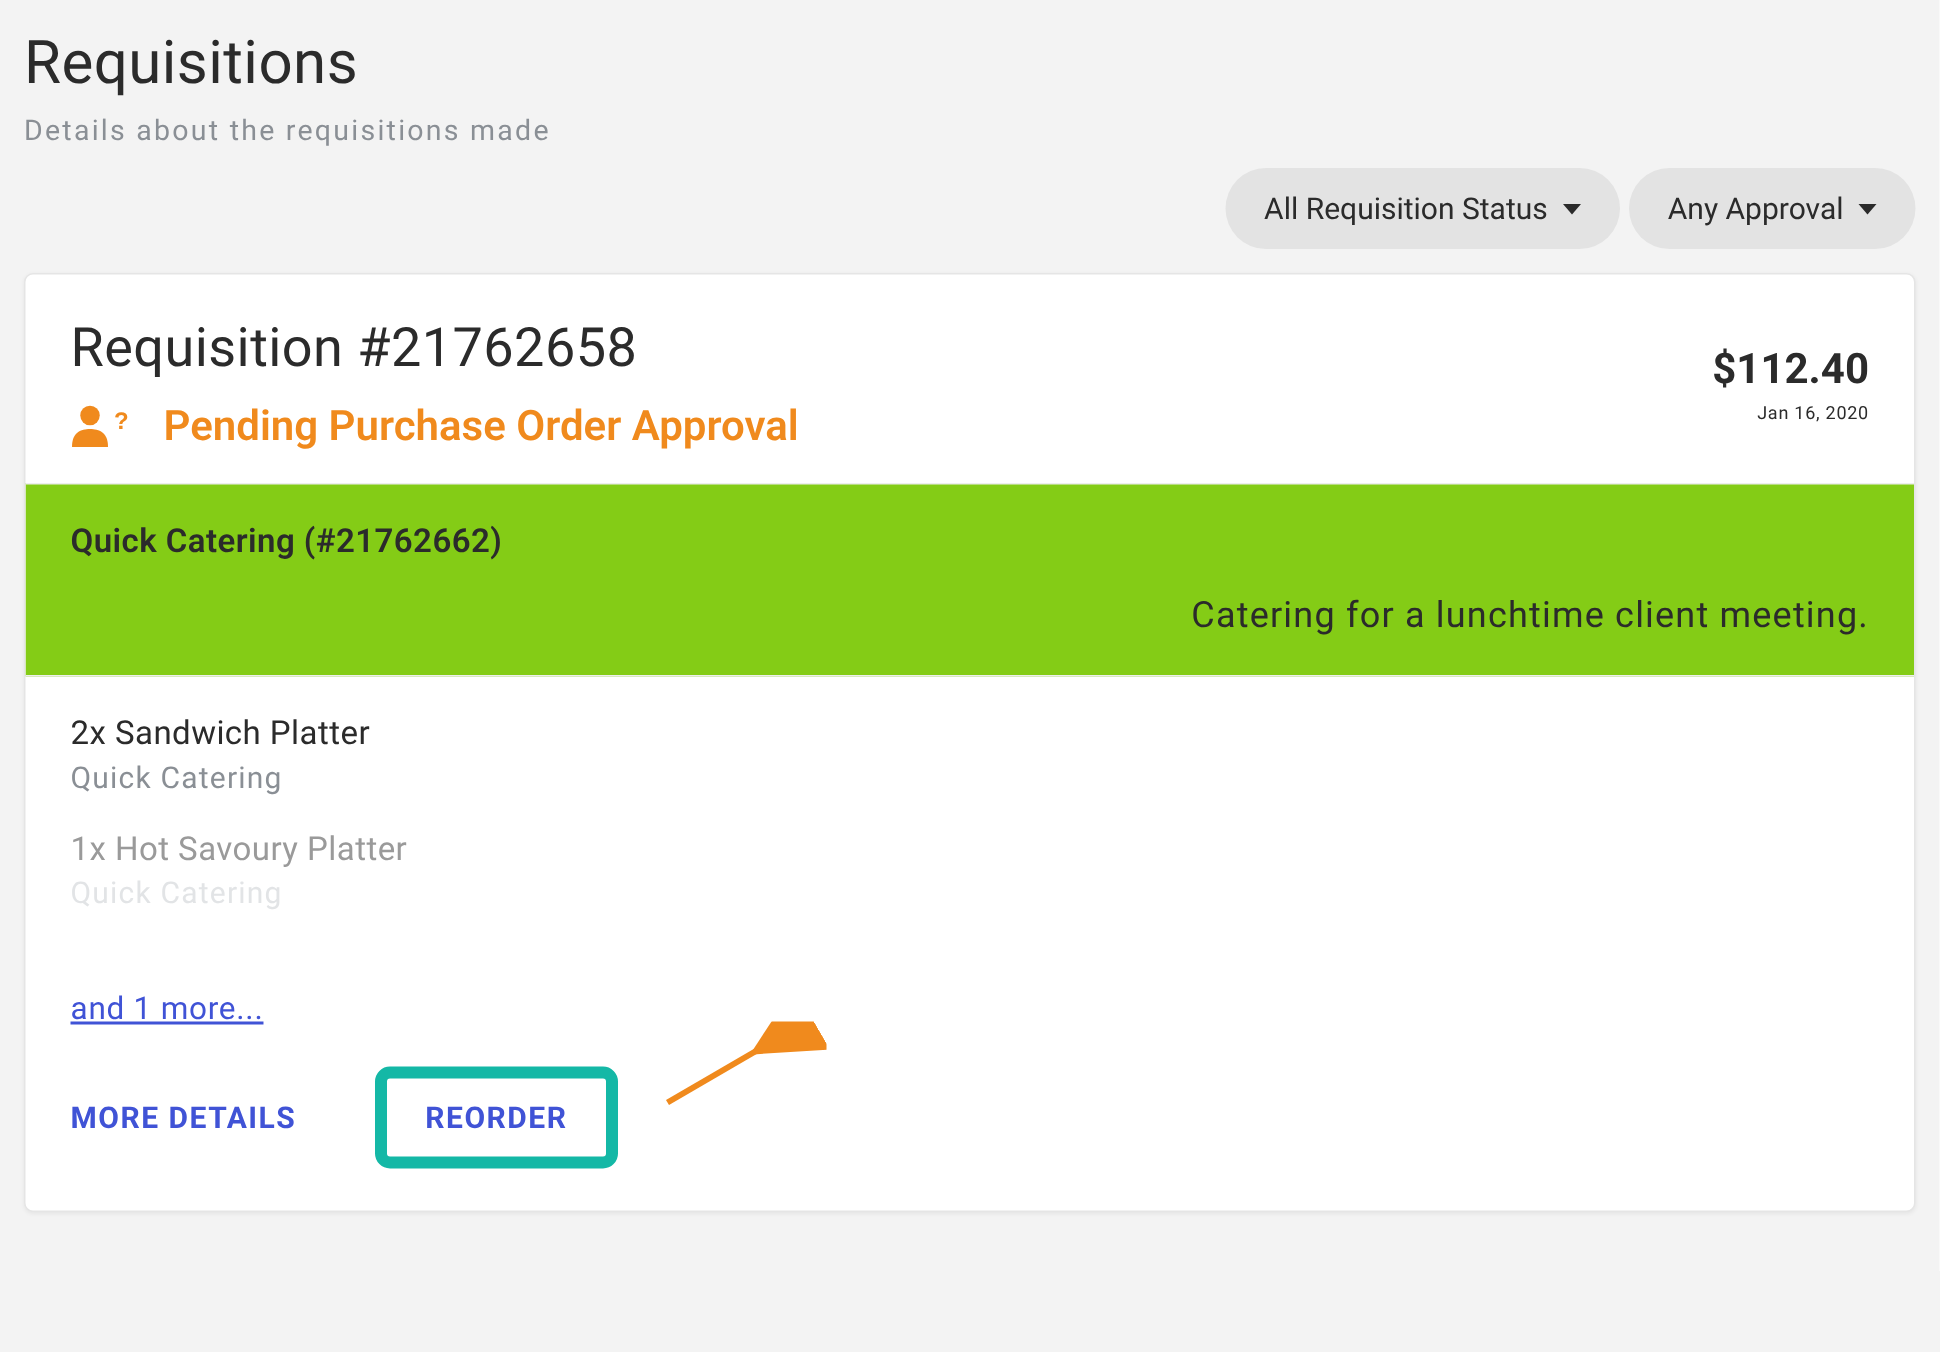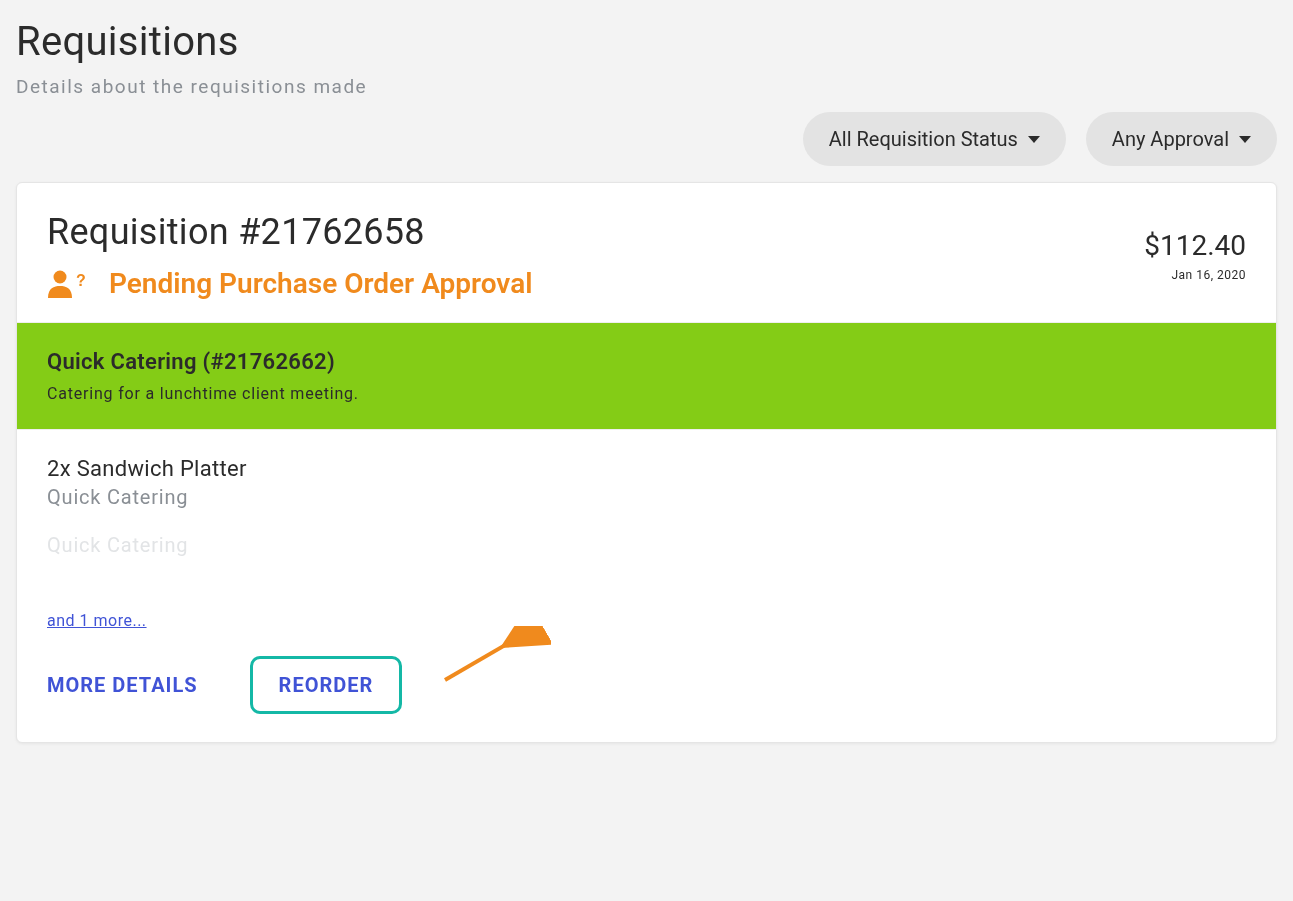--- a/index.html
+++ b/index.html
@@ -23,21 +23,21 @@
     .page-subtitle {
       font-size: 19px;
       color: #8a8f95;
       margin-top: 10px;
       letter-spacing: 1.5px;
     }
 
     .filter-row {
       display: flex;
       justify-content: flex-end;
-      gap: 20px;
+      gap: 6px;
       margin-top: 14px;
     }
     .pill {
       background: #e3e3e3;
       border: none;
       border-radius: 999px;
       padding: 15px 26px;
       font-size: 20px;
       color: #2b2b2b;
       display: inline-flex;
@@ -95,21 +95,21 @@
     }
 
     .person-q-icon {
       display: inline-flex;
       align-items: center;
     }
 
     .card-head-right { text-align: right; }
     .price {
       font-size: 28px;
-      font-weight: 400;
+      font-weight: 700;
       color: #2b2b2b;
     }
     .date {
       font-size: 12px;
       color: #2b2b2b;
       margin-top: 6px;
       letter-spacing: 0.5px;
     }
 
     .section-divider {
@@ -118,24 +118,25 @@
       border-top: 1px solid #eee;
       border-bottom: 1px solid #eee;
     }
     .supplier-title {
       font-size: 22px;
       font-weight: 600;
       color: #2b2b2b;
       letter-spacing: 0.3px;
     }
     .supplier-desc {
-      font-size: 16px;
-      color: #2b2b2b;
-      margin-top: 10px;
+      font-size: 24px;
+      color: #2b2b2b;
+      margin-top: 22px;
       letter-spacing: 0.8px;
+      text-align: right;
     }
 
     .items-area {
       padding: 26px 30px 0 30px;
       position: relative;
     }
     .line-item { margin-bottom: 24px; }
     .line-item-title {
       font-size: 22px;
       color: #2b2b2b;
@@ -146,21 +147,21 @@
       color: #8a8f95;
       margin-top: 4px;
       letter-spacing: 0.8px;
     }
     .fade2 .line-item-title { color: #9a9a9a; }
     .fade2 .line-item-sub { color: #e2e4e6; }
 
     .more-link {
       display: inline-block;
       color: #4053d6;
-      font-size: 16px;
+      font-size: 21px;
       text-decoration: underline;
       margin-top: 30px;
       letter-spacing: 0.5px;
       cursor: pointer;
       text-align: right;
     }
 
     .actions {
       display: flex;
       align-items: center;
@@ -173,21 +174,21 @@
       border: none;
       color: #4053d6;
       font-size: 20px;
       font-weight: 700;
       letter-spacing: 1px;
       cursor: pointer;
       font-family: inherit;
       padding: 0;
     }
     .reorder-wrap {
-      border: 3px solid #14b8a6;
+      border: 8px solid #14b8a6;
       border-radius: 10px;
       padding: 14px 26px;
     }
 
     .arrow-annotation {
       position: absolute;
       left: 414px;
       top: -4px;
       pointer-events: none;
     }
@@ -234,20 +235,21 @@
     <div class="supplier-title">Quick Catering (#21762662)</div>
     <div class="supplier-desc">Catering for a lunchtime client meeting.</div>
   </div>
 
   <div class="items-area">
     <div class="line-item">
       <div class="line-item-title">2x Sandwich Platter</div>
       <div class="line-item-sub">Quick Catering</div>
     </div>
     <div class="line-item fade2">
+      <div class="line-item-title">1x Hot Savoury Platter</div>
       <div class="line-item-sub">Quick Catering</div>
     </div>
     <a class="more-link">and 1 more...</a>
   </div>
 
   <div class="actions">
     <button class="link-btn">MORE DETAILS</button>
     <div class="reorder-wrap">
       <button class="link-btn">REORDER</button>
     </div>

